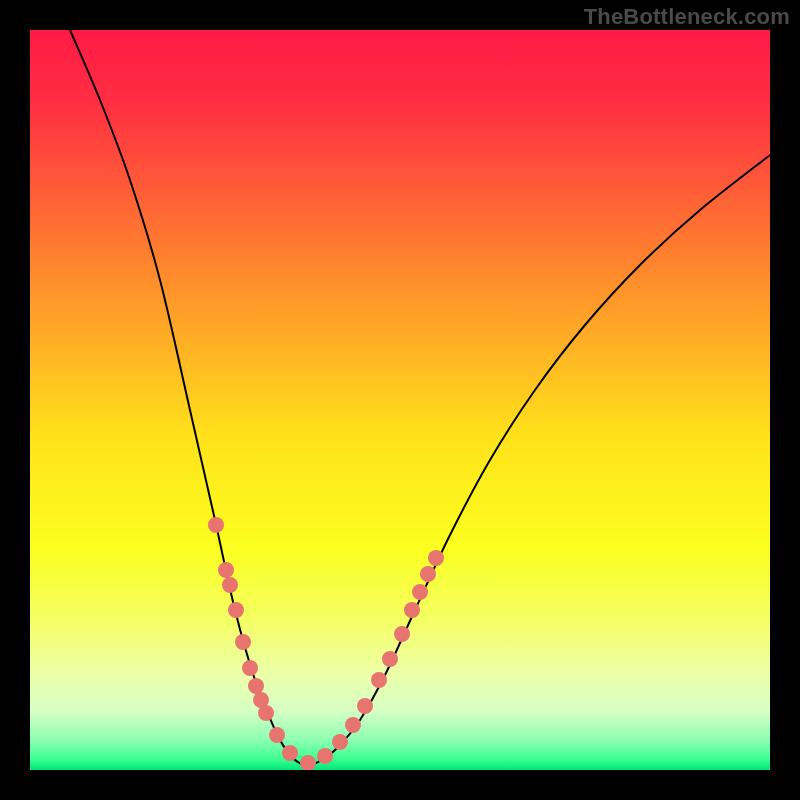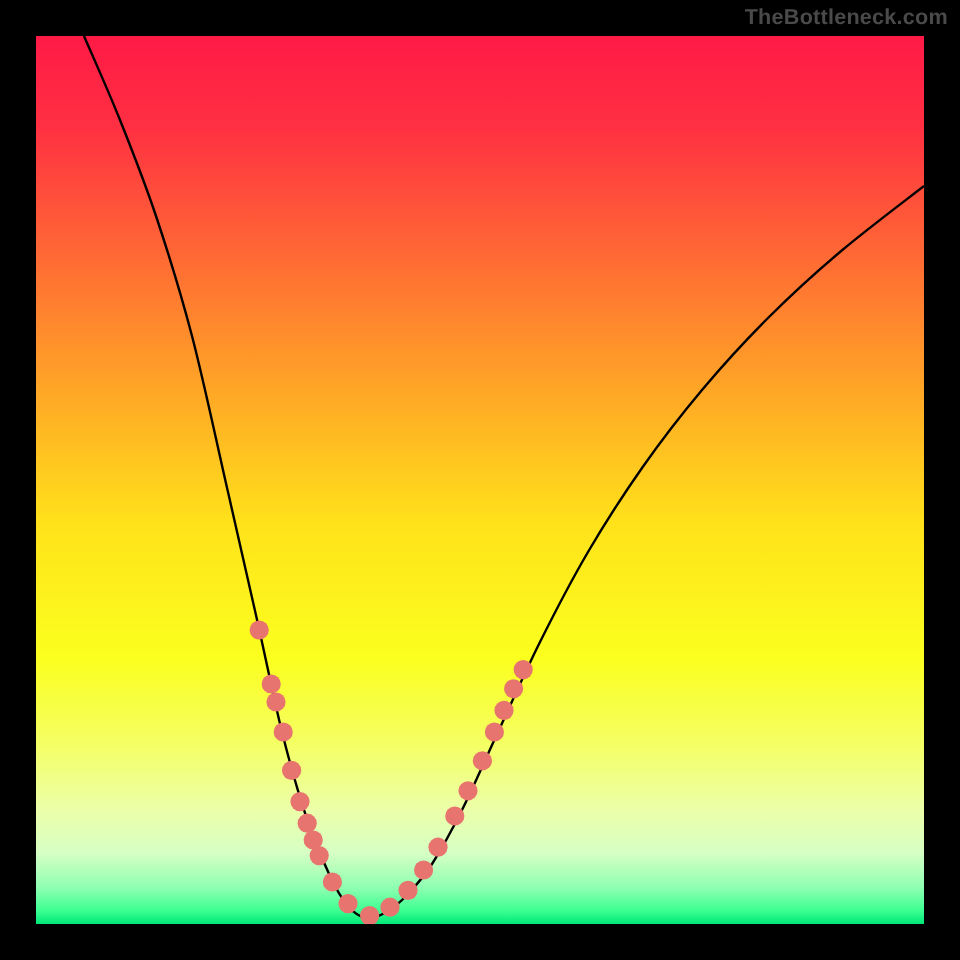--- a/index.html
+++ b/index.html
@@ -15,21 +15,21 @@
     position: relative;
     width: 800px;
     height: 800px;
     background: #000;
   }
   .watermark {
     position: absolute;
     top: 4px;
     right: 10px;
     color: #4a4a4a;
-    font-size: 18px;
+    font-size: 22px;
     font-weight: bold;
     letter-spacing: 0.2px;
     z-index: 10;
   }
   .plot-area {
     position: absolute;
     left: 30px;
     top: 30px;
     width: 740px;
     height: 740px;

